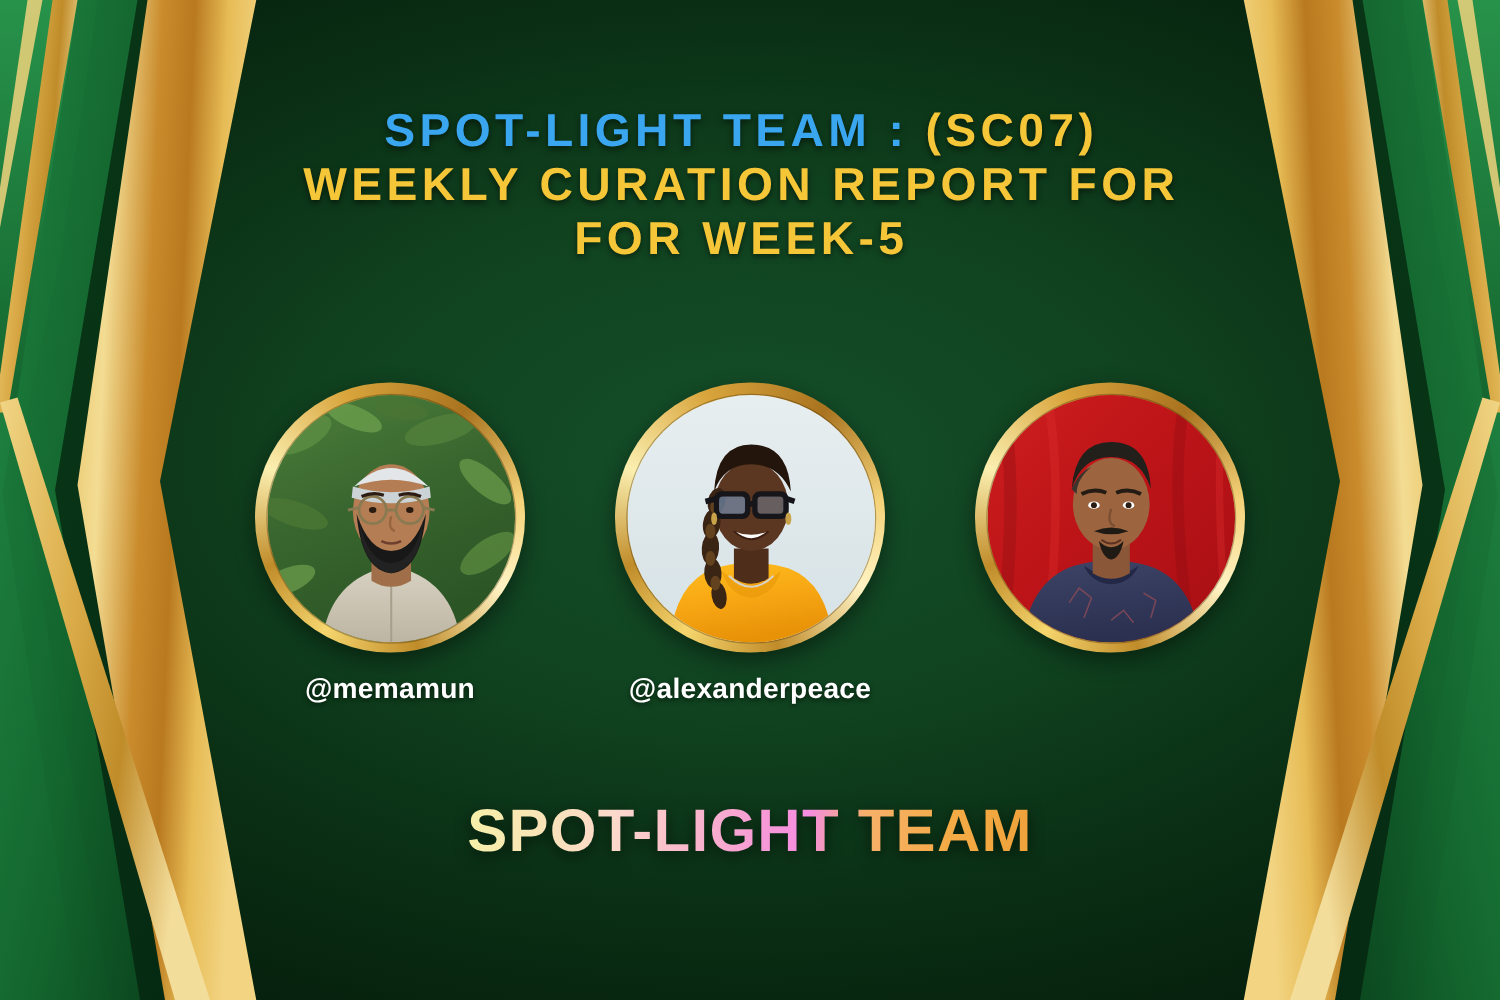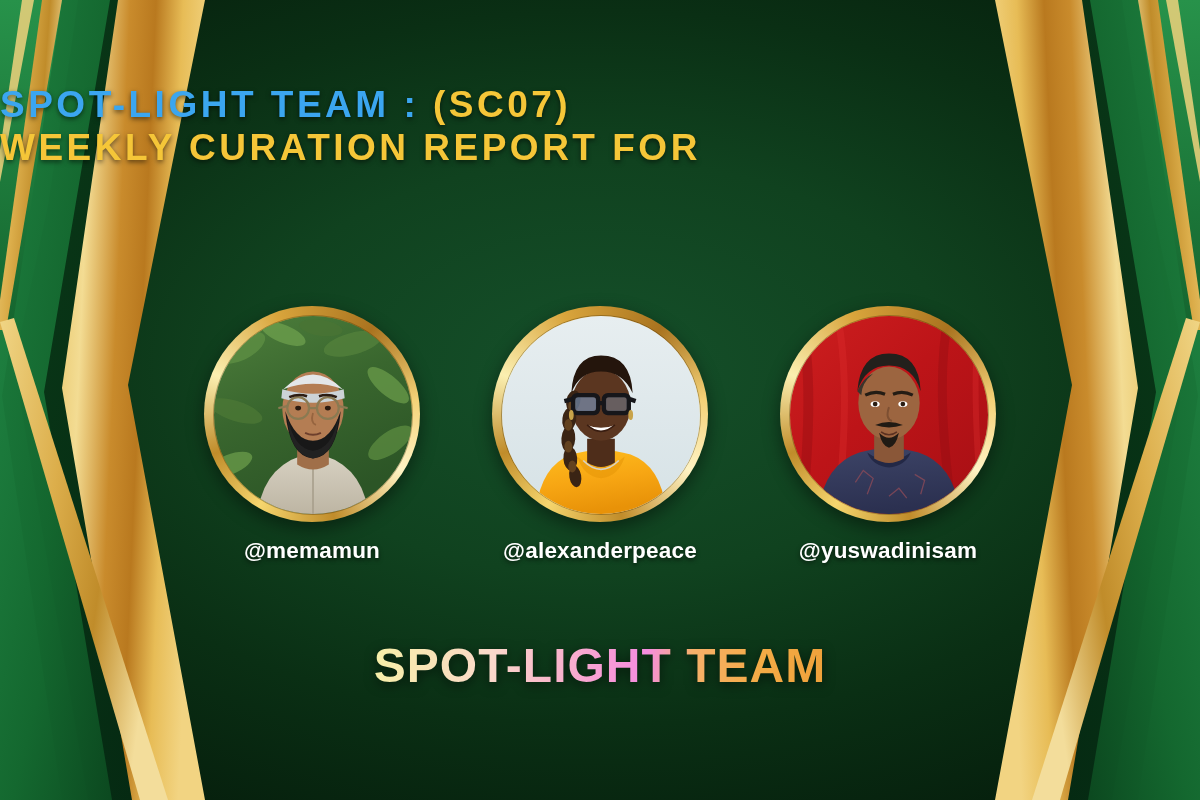--- a/index.html
+++ b/index.html
@@ -15,21 +15,21 @@
   }
 
   
   .deco{position:absolute;top:0;bottom:0;width:210px;pointer-events:none;}
   .deco.left{left:0;}
   .deco.right{right:0;transform:scaleX(-1);}
   .deco svg{display:block;width:100%;height:100%;}
 
   
   .headline{
-    position:absolute;left:0;right:14px;top:84px;z-index:6;
+    position:absolute;left:0;right:14px;top:84px;text-align:center;z-index:6;
   }
   .hl-line{
     display:block;
     font-weight:bold;
     letter-spacing:3.5px;
     line-height:1.16;
     text-transform:uppercase;
     text-shadow:0 2px 5px rgba(0,0,0,.55);
     white-space:nowrap;
   }
@@ -143,20 +143,21 @@
       <polygon points="0,322 14,318 168,800 140,800" fill="url(#gold-b)"></polygon>
       <polygon points="22,0 34,0 0,182 0,150" fill="#f0d27c" opacity="0.85"></polygon>
     </svg>
   </div>
 
   <div class="headline">
     <div class="hl-line hl1">
       <span class="hl-blue">SPOT-LIGHT TEAM :</span><span>&nbsp;</span><span class="hl-gold">(SC07)</span>
     </div>
     <div class="hl-line hl2">WEEKLY CURATION REPORT FOR</div>
+    <div class="hl-line hl3">FOR WEEK-5</div>
   </div>
 
   <div class="members">
 
     <div class="member">
       <div class="ring">
         <div class="photo">
           <svg viewBox="0 0 200 200" preserveAspectRatio="xMidYMid slice">
             <defs>
               <linearGradient id="m1bg" x1="0" y1="0" x2="0.4" y2="1">
@@ -326,21 +327,20 @@
             <circle cx="114" cy="89" r="2.4" fill="#2a1c12"></circle>
 
             <path d="M100 92 q-4 12 3 14" stroke="#7d4f32" stroke-width="2" fill="none"></path>
 
             <path d="M86 110 q14 -6 28 0 q-14 5 -28 0 z" fill="#201a14"></path>
             <path d="M90 118 q10 10 20 0 q-3 14 -10 15 q-7 -1 -10 -15 z" fill="#201a14"></path>
             <path d="M92 117 q8 6 16 0" stroke="#5a3020" stroke-width="1.6" fill="none"></path>
           </svg>
         </div>
       </div>
-      <div class="handle">@yuswadinisam</div>
     </div>
 
   </div>
 
   <div class="wordmark">
     <span class="grad">SPOT-LIGHT TEAM</span>
   </div>
 
 </div>
 

